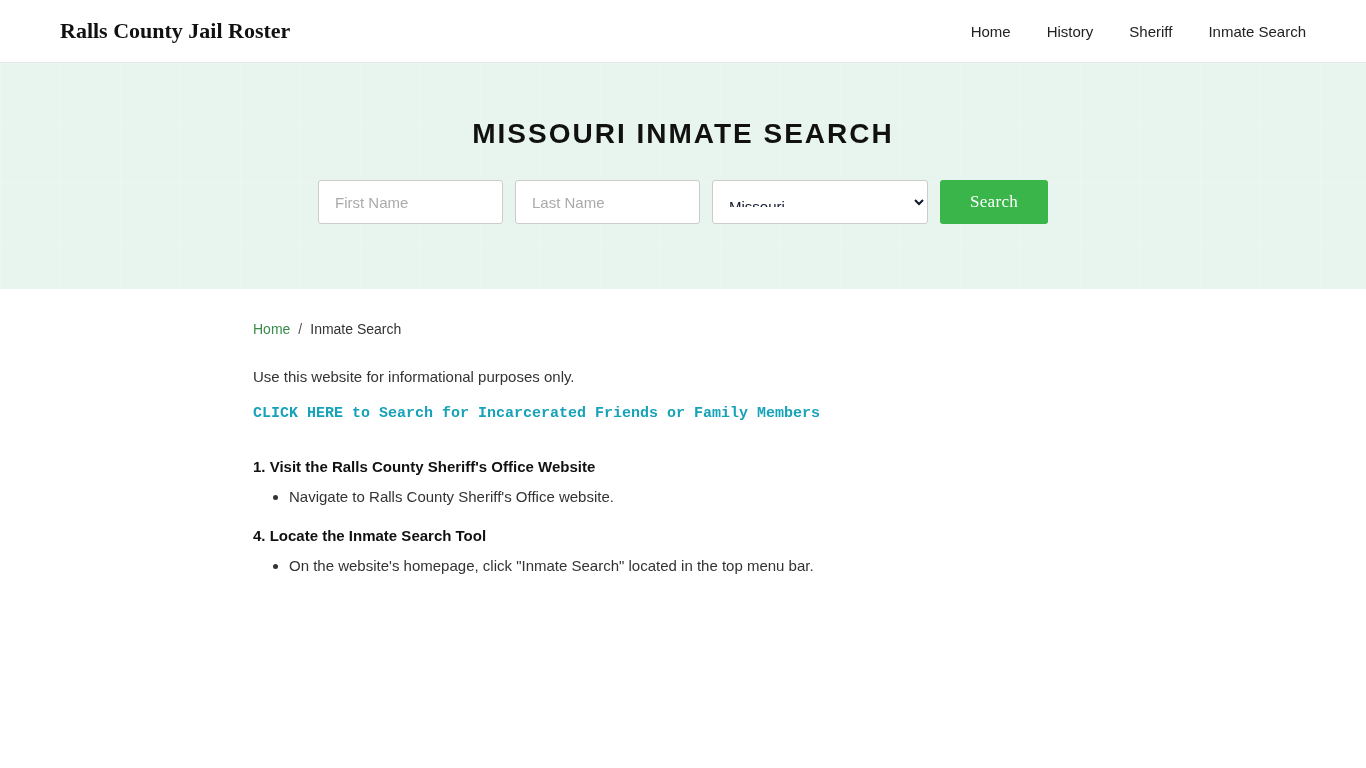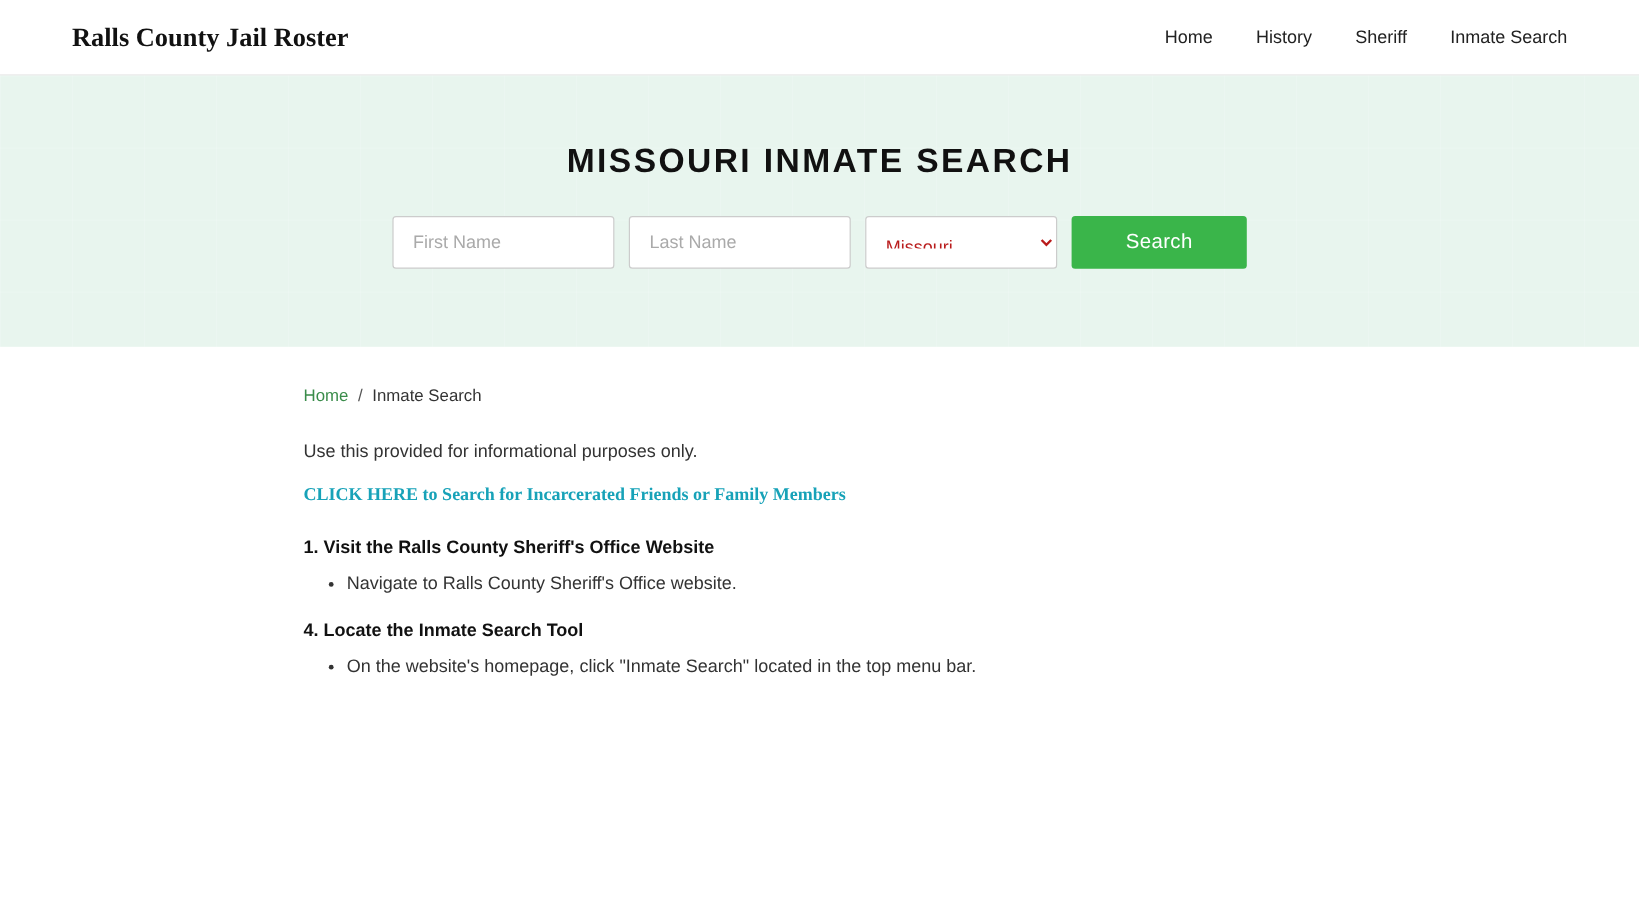--- a/index.html
+++ b/index.html
@@ -95,37 +95,37 @@
       color: #aaa;
     }
 
     .state-select {
       height: 44px;
       padding: 16px 12px;
       border: 1px solid #ccc;
       border-radius: 3px;
       font-size: 15px;
       font-family: Arial, sans-serif;
-      color: #b91c1c;
-      background: #fff;
-      width: 160px;
+      color: #0f172a;
+      background: #fff;
+      width: 216px;
       outline: none;
       cursor: pointer;
       appearance: auto;
     }
 
     .search-button {
       height: 44px;
-      padding: 0 45px;
+      padding: 0 30px;
       background-color: #3ab54a;
       color: #fff;
       border: none;
       border-radius: 3px;
       font-size: 17px;
-      font-family: Liberation Sans, sans-serif;
+      font-family: Liberation Serif, serif;
       font-weight: 500;
       cursor: pointer;
       letter-spacing: 0.3px;
     }
 
     
     .main-content {
       max-width: 900px;
       margin: 0 auto;
       padding: 32px 20px 40px;
@@ -170,25 +170,25 @@
       font-family: Arial, sans-serif;
       font-size: 15px;
       color: #333;
       margin-bottom: 16px;
       line-height: 1.6;
     }
 
     .click-link {
       color: #17a2b8;
       text-decoration: none;
-      font-family: Liberation Serif, serif;
+      font-family: Liberation Mono, monospace;
       font-size: 15px;
       font-weight: 600;
       display: block;
-      margin-bottom: 26px;
+      margin-bottom: 36px;
       cursor: pointer;
     }
 
     .section-heading {
       font-family: Arial, sans-serif;
       font-size: 15px;
       font-weight: 700;
       color: #111;
       margin-bottom: 10px;
       margin-top: 0;
@@ -239,21 +239,21 @@
 
 <main class="main-content">
 
   <nav class="breadcrumb">
     <a class="breadcrumb-home">Home</a>
     <span class="breadcrumb-sep">/</span>
     <span class="breadcrumb-current">Inmate Search</span>
   </nav>
 
 
-  <p class="intro-text">Use this provided for informational purposes only.</p>
+  <p class="intro-text">Use this website for informational purposes only.</p>
 
   <a class="click-link">CLICK HERE to Search for Incarcerated Friends or Family Members</a>
 
   <div class="section-block">
     <p class="section-heading">1. Visit the Ralls County Sheriff's Office Website</p>
     <ul class="bullet-list">
       <li>Navigate to Ralls County Sheriff's Office website.</li>
     </ul>
   </div>
 

